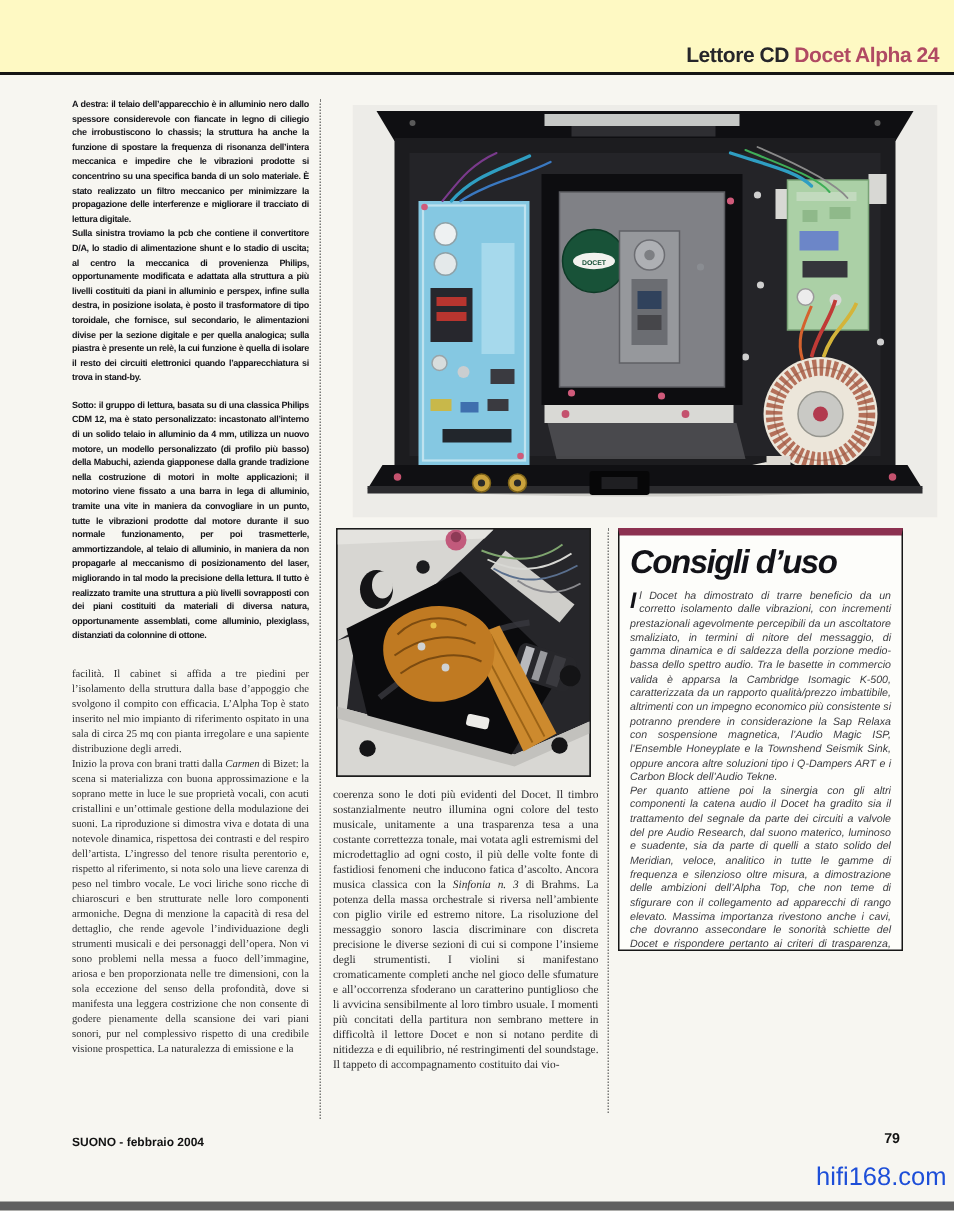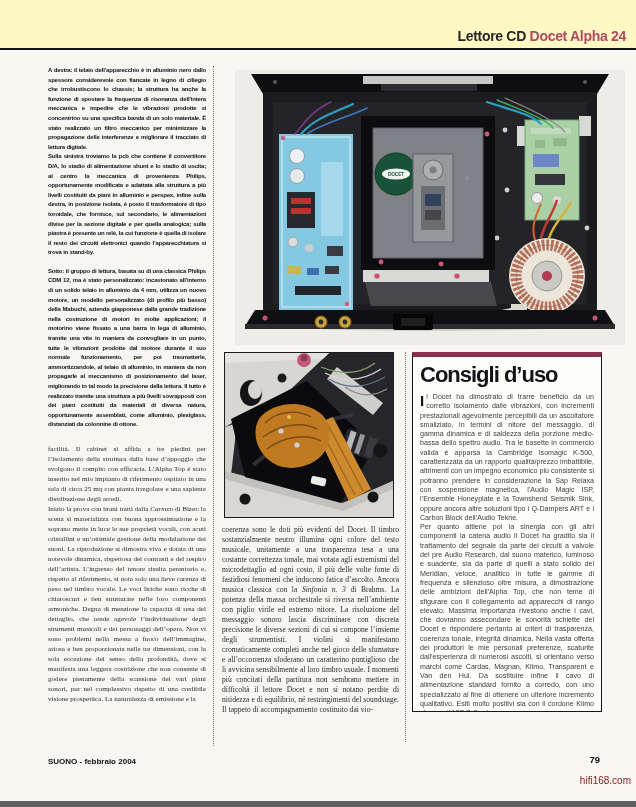--- a/index.html
+++ b/index.html
@@ -31,31 +31,31 @@
   
   .sep { position:absolute; width:0; border-left:1px dotted #7a7a78; }
   .sep1 { left:213px; top:66px; height:680px; }
   .sep2 { left:405px; top:352px; height:390px; }
   
   .photo1 { position:absolute; left:235px; top:70px; width:390px; height:275px; }
   .photo2 { position:absolute; left:224px; top:352px; width:170px; height:166px;
     border:1px solid #1d1d1d; box-sizing:border-box; background:#222; }
   .photo1 svg, .photo2 svg { display:block; width:100%; height:100%; }
   
-  .sidebar { position:absolute; left:412px; top:352px; width:190px; height:360px; box-sizing:border-box;
+  .sidebar { position:absolute; left:412px; top:352px; width:190px; height:282px; box-sizing:border-box;
     background:#fdfdfa; border:1.5px solid #161616; border-top:5px solid #8c3150;
-    padding:3px 7px 4px 7px; overflow:hidden; }
+    padding:3px 7px 4px 7px; overflow:hidden;font-style:italic; }
   .sidebar h2 { margin:2px 0 5px 0; font-size:22px; letter-spacing:-1px; color:#131318; font-weight:bold; }
   .sbody { font-size:7.1px; line-height:9.3px; color:#3c3c40; text-align:justify; }
   .sbody p { margin:0; }
   .dropcap { float:left; font-size:15px; line-height:13px; font-weight:bold; color:#131318; padding:1px 2px 0 0; }
   
   .footer-mag { position:absolute; left:48px; top:757px; font-size:8px; font-weight:bold; color:#121212; }
   .footer-page { position:absolute; right:36px; top:754px; font-size:9.5px; font-weight:bold; color:#121212;text-align:right; }
-  .watermark { position:absolute; right:5px; top:775px; font-size:10px; color:#7f1d1d; }
+  .watermark { position:absolute; right:5px; top:775px; font-size:17px; color:#1d4ed8; }
   .bottom-edge { position:absolute; left:0; top:801px; width:636px; height:6px; background:#606060; }
 </style>
 </head>
 <body>
 
 <div class="page">
 
   <div class="band">
     <div class="band-title">
       <span>Lettore CD </span><span class="product">Docet Alpha 24</span>

